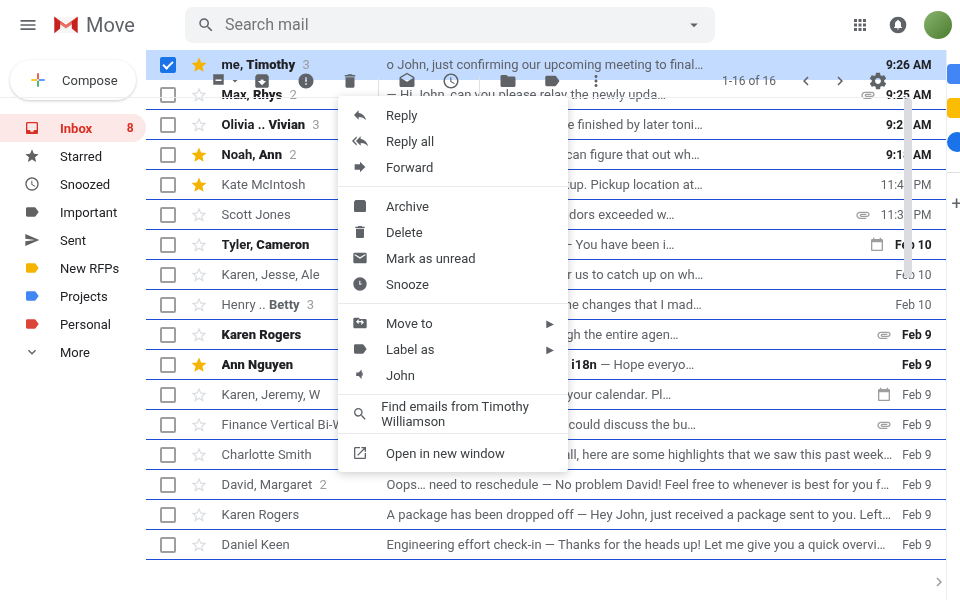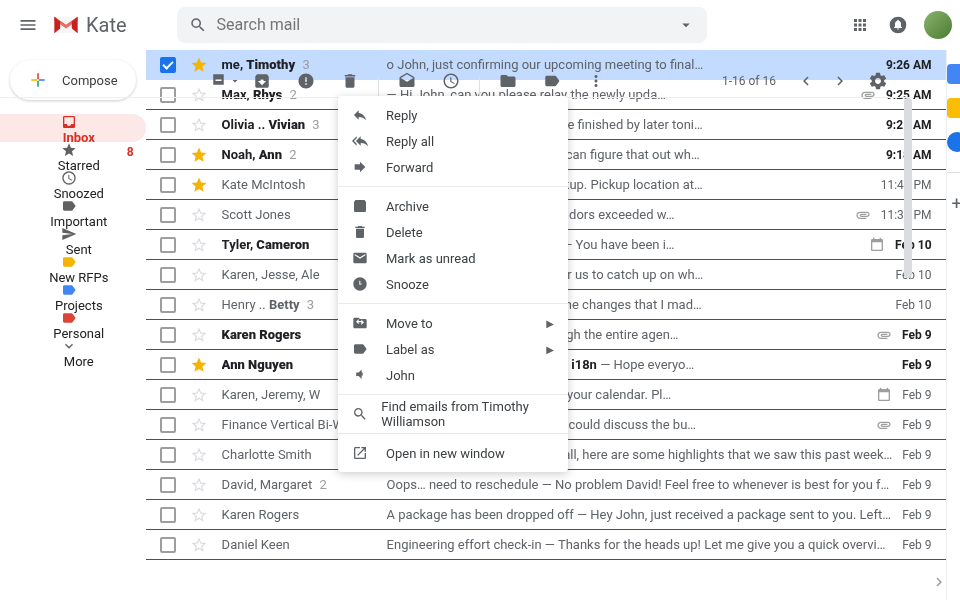--- a/index.html
+++ b/index.html
@@ -25,21 +25,21 @@
     .tb-sep { width: 1px; height: 20px; background: #e0e0e0; margin-right: 12px; }
     .tb-right { margin-left: auto; display: flex; align-items: center; gap: 2px; }
     .pg-text { color: #5f6368; font-size: 12px; margin-right: 12px; }
     
     
     .main { display: flex; height: calc(100% - 50px); }
     .sidebar { width: 200px; padding-top: 10px; }
     .compose { margin: 0 10px 14px 10px; height: 40px; border-radius: 24px; box-shadow: 0 1px 3px rgba(0,0,0,0.2); display: flex; align-items: center; padding: 0 18px; cursor: pointer; background: #fff; }
     .compose-plus { width: 20px; height: 20px; margin-right: 14px; position: relative; }
     .compose-text { color: #3c4043; font-size: 13px; }
-    .nav-item { height: 28px; display: flex; align-items: center; padding-left: 24px; padding-right: 12px; border-radius: 0 14px 14px 0; cursor: pointer; font-size: 13px; color: #202124; flex-direction: column; }
+    .nav-item { height: 28px; display: flex; align-items: center; padding-left: 24px; padding-right: 12px; border-radius: 0 14px 14px 0; cursor: pointer; font-size: 13px; color: #202124; }
     .nav-item .nav-icon { width: 20px; margin-right: 16px; color: #616161; display: flex; align-items: center; }
     .nav-item.active { background: #fce8e6; color: #d93025; font-weight: 700; }
     .nav-item.active .nav-icon { color: #d93025; }
     .nav-count { margin-left: auto; font-size: 12px; }
     
     
     .mail-list { flex: 1; position: relative; }
     .rows { height: 100%; overflow: hidden; }
     .row { height: 30px; display: flex; align-items: center; padding: 0 14px; border-bottom: 1px solid #1d4ed8; font-size: 13px; cursor: pointer; }
     .row.selected { background: #c2dbff; border-bottom: 1px solid #c2dbff; }
@@ -85,21 +85,21 @@
       </svg>
   </div>
   <div class="logo">
     <svg class="logo-icon" viewBox="0 0 24 18">
         <path fill="#EA4335" d="M2 2l10 7 10-7v3l-10 7L2 5z"></path>
         <path fill="#E0E0E0" d="M2 2h20v14H2z" opacity="0.3"></path>
         <path fill="#C5221F" d="M2 2v14l5-4V6z"></path>
         <path fill="#C5221F" d="M22 2v14l-5-4V6z"></path>
         <path fill="#EA4335" d="M2 2l10 7 10-7-2 2-8 5.5L4 4z"></path>
       </svg>
-    <span class="logo-text">Kate</span>
+    <span class="logo-text">Move</span>
   </div>
   <div class="search-bar">
     <svg class="search-icon" width="18" height="18" viewBox="0 0 24 24">
         <path fill="currentColor" d="M15.5 14h-.79l-.28-.27A6.471 6.471 0 0016 9.5 6.5 6.5 0 109.5 16c1.61 0 3.09-.59 4.23-1.57l.27.28v.79l5 4.99L20.49 19l-4.99-5zm-6 0C7.01 14 5 11.99 5 9.5S7.01 5 9.5 5 14 7.01 14 9.5 11.99 14 9.5 14z"></path>
       </svg>
     <input class="search-input" placeholder="Search mail" style="">
     <svg class="search-dd" width="18" height="18" viewBox="0 0 24 24">
         <path fill="currentColor" d="M7 10l5 5 5-5z"></path>
       </svg>
   </div>

